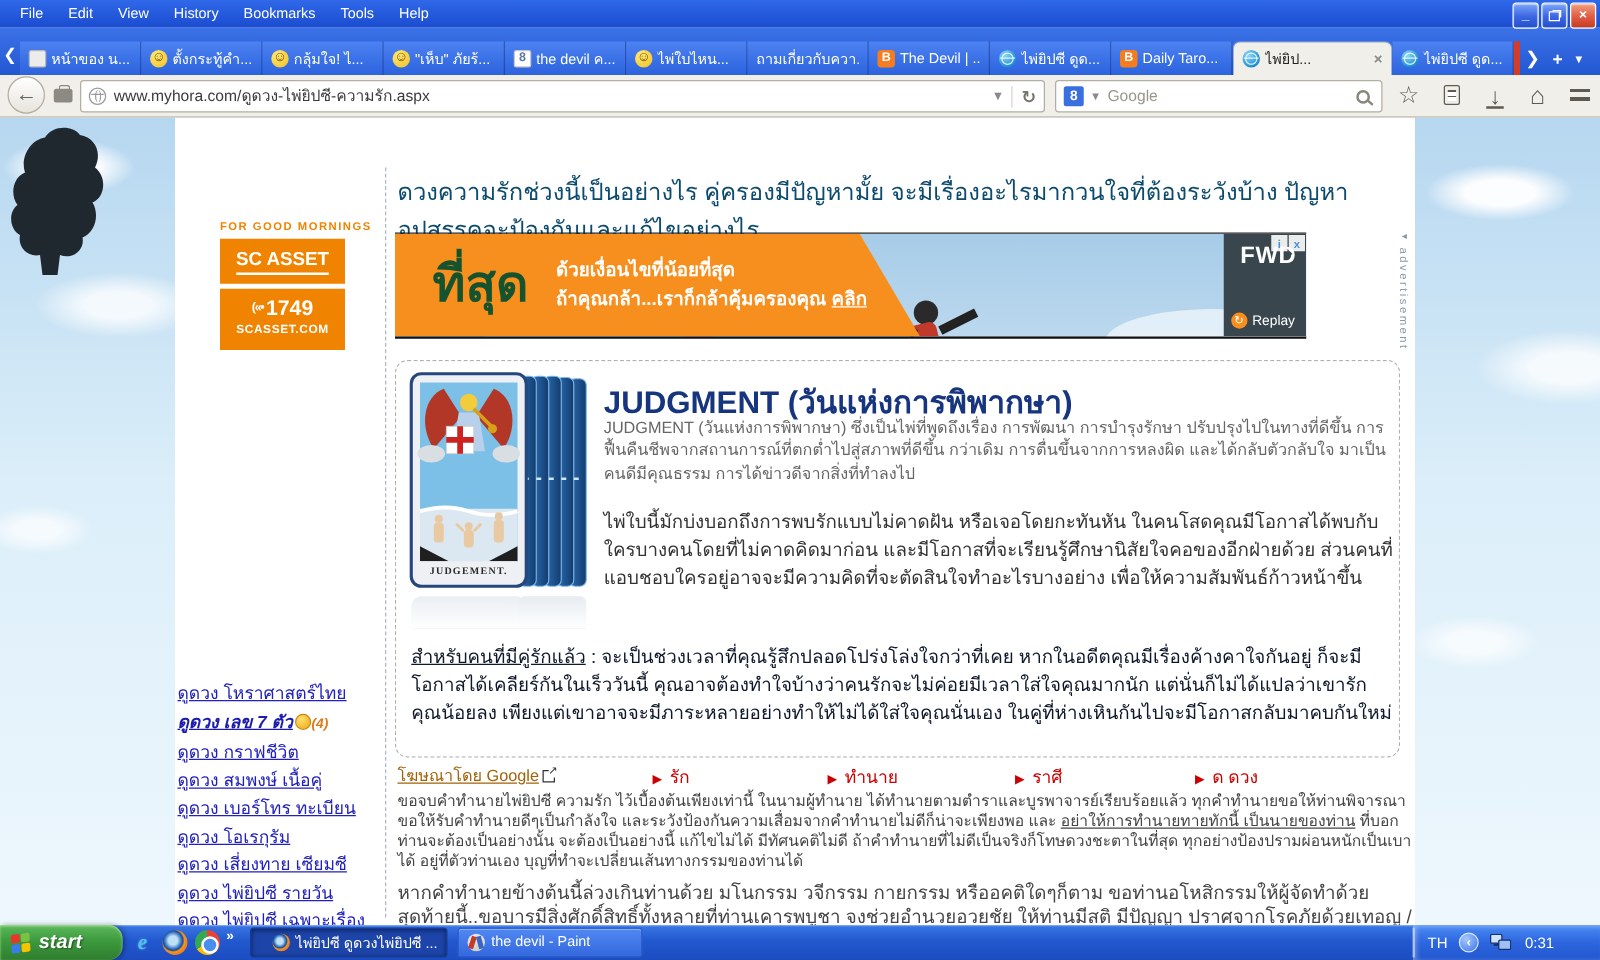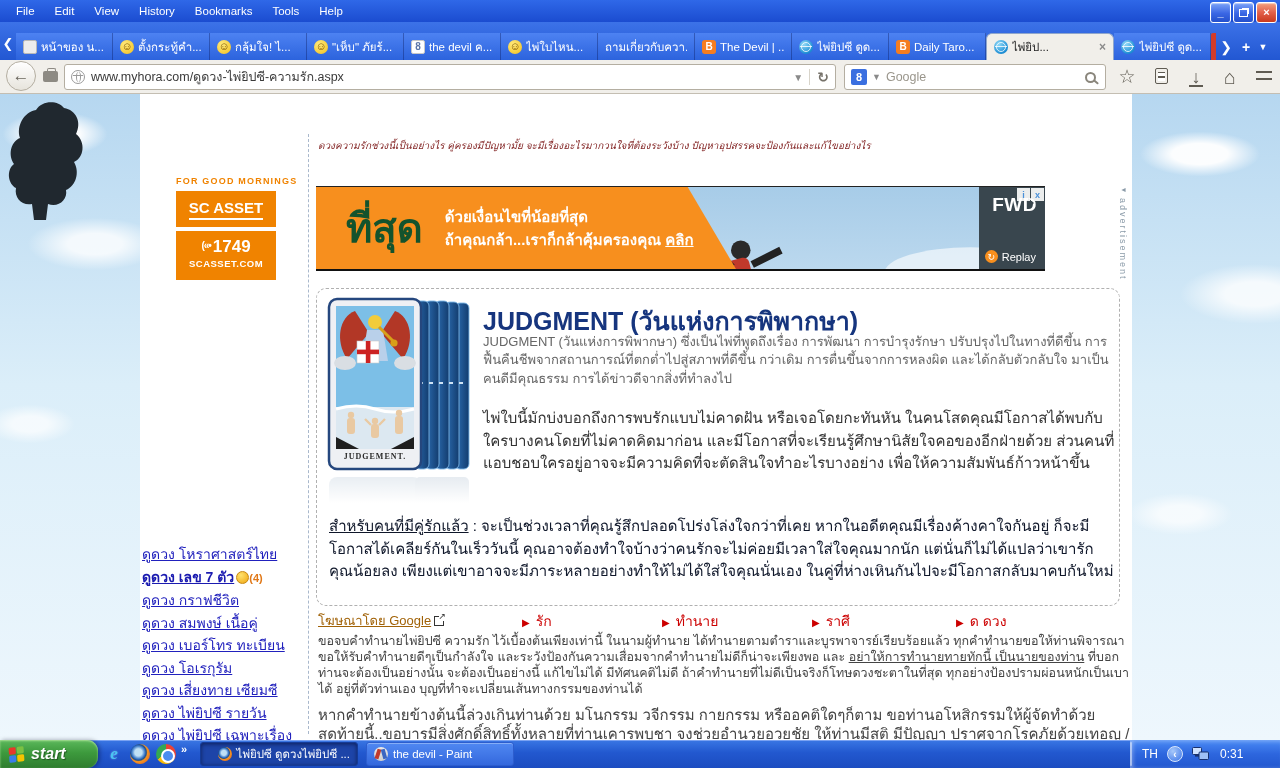--- a/index.html
+++ b/index.html
@@ -98,21 +98,21 @@
       linear-gradient(180deg,#b6d7f0,#dbeef9 45%,#eef7fd);}
   .tree{position:absolute;left:-4px;top:2px;width:100px;height:126px;}
   .whitecol{position:absolute;left:140px;top:0;width:992px;height:646px;background:#fff;}
   .side-divider{position:absolute;left:168px;top:40px;height:600px;border-left:1px dashed #a9b8cc;}
 
   .navbox{position:absolute;left:176px;top:0;width:804px;height:30px;background:#fff;
     border:1px solid #d8d2c4;border-top:none;border-radius:0 0 9px 9px;box-shadow:0 2px 3px rgba(0,0,0,.1);
     display:flex;align-items:center;justify-content:space-around;padding:0 14px;}
   .navlink{color:#1b2f86;font-weight:bold;font-size:14px;border-bottom:1px dotted #1b2f86;line-height:1.1;cursor:pointer;}
 
-  .intro{position:absolute;left:178px;top:44px;width:808px;font-size:10px;color:#7f1d1d;font-style:italic;}
+  .intro{position:absolute;left:178px;top:44px;width:808px;font-size:19px;color:#0c4a6e;}
 
   .sc-ad{position:absolute;left:36px;top:82px;width:100px;cursor:pointer;}
   .sc-tag{color:#f08300;font-size:9px;font-weight:bold;letter-spacing:1.2px;white-space:nowrap;}
   .sc-box1{margin-top:5px;height:36px;background:#f08300;color:#fff;display:flex;align-items:center;justify-content:center;}
   .sc-brand{font-weight:bold;font-size:15px;border-bottom:2px solid #fff;padding-bottom:2px;}
   .sc-box2{margin-top:4px;height:49px;background:#f08300;color:#fff;text-align:center;padding-top:7px;}
   .sc-phone{font-weight:bold;font-size:17px;line-height:1;}
   .sc-phone::before{content:"(\00AB\2022";font-size:10px;vertical-align:3px;margin-right:2px;letter-spacing:-1px;}
   .sc-site{font-size:9.5px;font-weight:bold;letter-spacing:.5px;margin-top:3px;}
 
@@ -158,21 +158,21 @@
   .adlink::before{content:"\25B6";font-size:10px;margin-right:6px;}
   .adlink.l1{left:204px;} .adlink.l2{left:344px;} .adlink.l3{left:494px;} .adlink.l4{left:638px;}
 
   .outro1{position:absolute;left:178px;top:540px;width:814px;font-size:12.5px;color:#444;line-height:1.27;}
   .outro1 u{text-decoration:underline;}
   .outro2{position:absolute;left:178px;top:611px;width:814px;font-size:15px;color:#444;line-height:1.27;}
 
   .sidebar{position:absolute;left:2px;top:452px;width:172px;}
   .sblink{display:block;font-size:14px;color:#2121bd;text-decoration:underline;margin-bottom:6px;
     white-space:nowrap;cursor:pointer;line-height:16.5px;}
-  .sblink.bold{font-weight:bold;color:#1b1bb0;}
+  .sblink.bold{font-weight:bold;color:#1b1bb0;font-style:italic;}
   .coin{display:inline-block;width:13px;height:13px;border-radius:50%;border:1px solid #c8880f;
     background:radial-gradient(circle at 35% 30%,#ffe26e,#efa612);vertical-align:-2px;margin-left:2px;}
   .badge{color:#e07818;font-size:11px;text-decoration:none;display:inline-block;}
 
   
   .taskbar{position:absolute;bottom:0;left:0;width:1280px;height:28px;
     background:linear-gradient(#3a77e4,#2258cf 45%,#1c4cc0);box-shadow:inset 0 1px 0 #7aa2f2;z-index:70;}
   .startbtn{position:absolute;left:0;top:0;width:98px;height:28px;border-radius:0 11px 11px 0;
     background:linear-gradient(#5cb85c,#3d9a3d 45%,#2f7d2f);box-shadow:inset 0 1px 2px #a8e096,2px 0 4px rgba(0,0,30,.35);
     display:flex;align-items:center;gap:7px;padding-left:9px;color:#fff;font-style:italic;font-weight:bold;font-size:16px;

